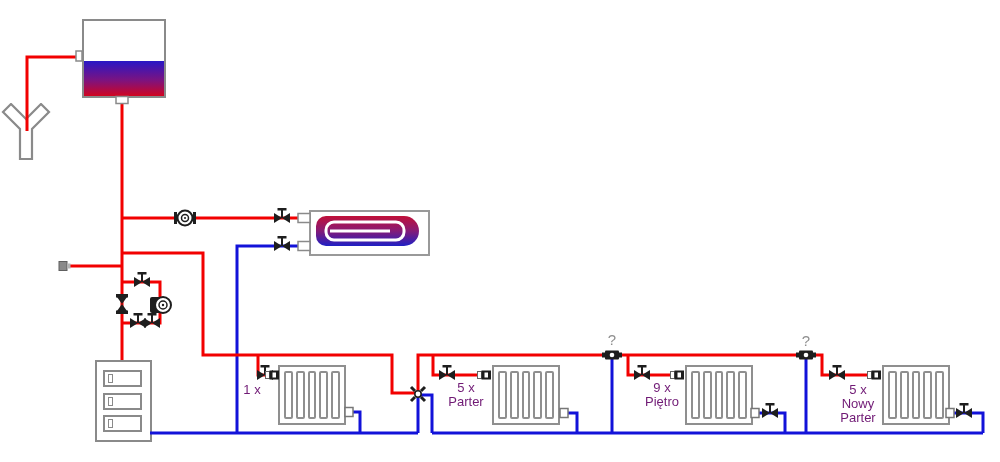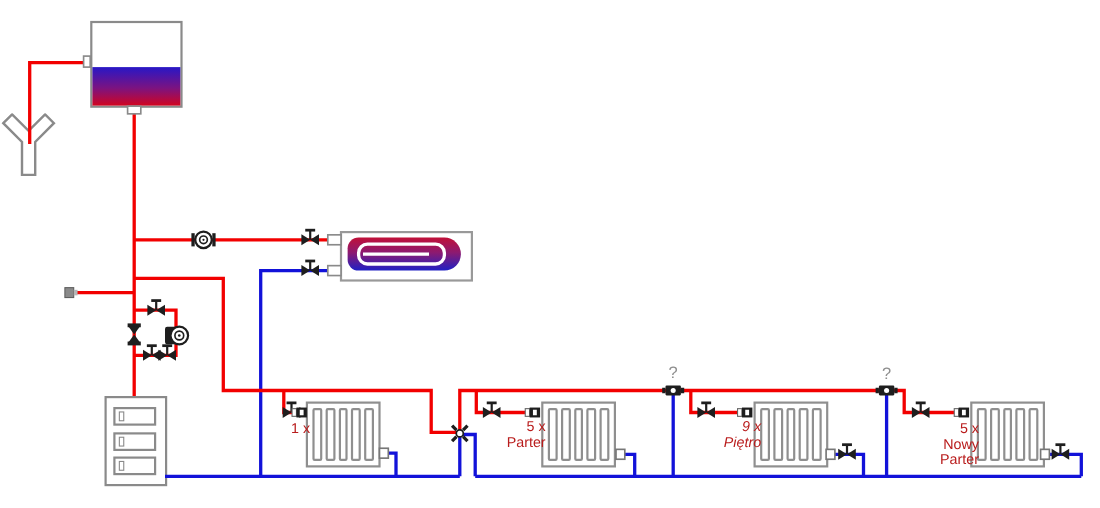--- a/index.html
+++ b/index.html
@@ -18,25 +18,25 @@
           display:flex;flex-direction:column;justify-content:space-evenly;padding:2px 0;}
   .slot{box-sizing:border-box;width:39px;height:17px;margin-left:6px;border:2px solid #8a8a8a;
         background:#fff;display:flex;align-items:center;}
   .tick{box-sizing:border-box;width:5px;height:9px;margin-left:3px;border:1.5px solid #8a8a8a;background:#fff;}
   .radiator{top:365px;width:68px;height:60px;border:2px solid #8f8f8f;background:#fff;
             display:flex;gap:3px;padding:4px;}
   .panel{flex:1;border:2px solid #8f8f8f;border-radius:2px;background:#fff;box-sizing:border-box;}
   .r1{left:278px;} .r2{left:492px;} .r3{left:685px;} .r4{left:882px;}
 
   
-  .rad-label{position:absolute;color:#b91c1c;font-size:13px;line-height:14px;text-align:right;}
+  .rad-label{position:absolute;color:#701a75;font-size:13px;line-height:14px;text-align:center;}
   .rad-label span{display:block;}
   .lab1{left:222px;top:383px;width:60px;}
   .lab2{left:436px;top:381px;width:60px;}
-  .lab3{left:632px;top:381px;width:60px;font-style:italic;}
+  .lab3{left:632px;top:381px;width:60px;}
   .lab4{left:826px;top:383px;width:64px;}
   .qmark{position:absolute;color:#8f8f8f;font-size:15px;transform:translate(-50%,-50%);}
   .q1{left:612px;top:339px;} .q2{left:806px;top:340px;}
 
   
   #pipe-layer{position:absolute;left:0;top:0;width:1000px;height:462px;z-index:5;}
   .funnel{left:0px;top:103px;width:54px;height:60px;z-index:1;}
 </style>
 </head>
 <body>

